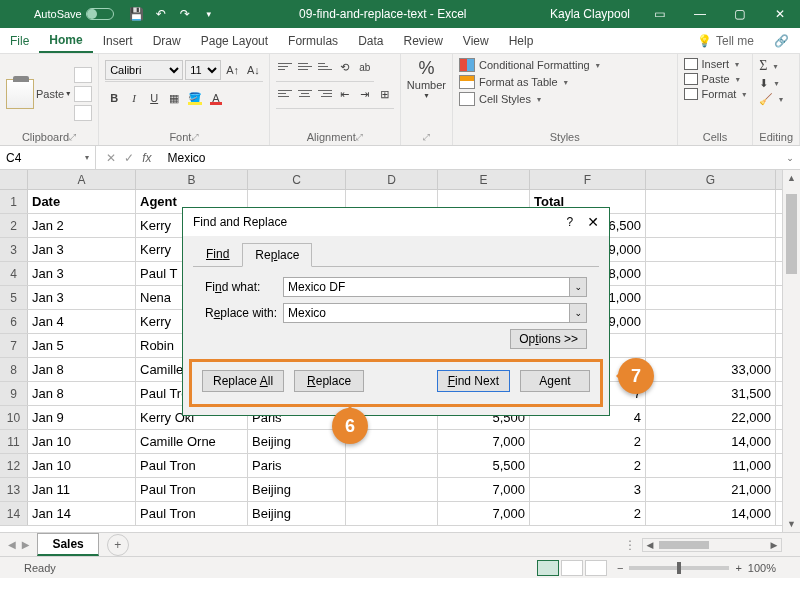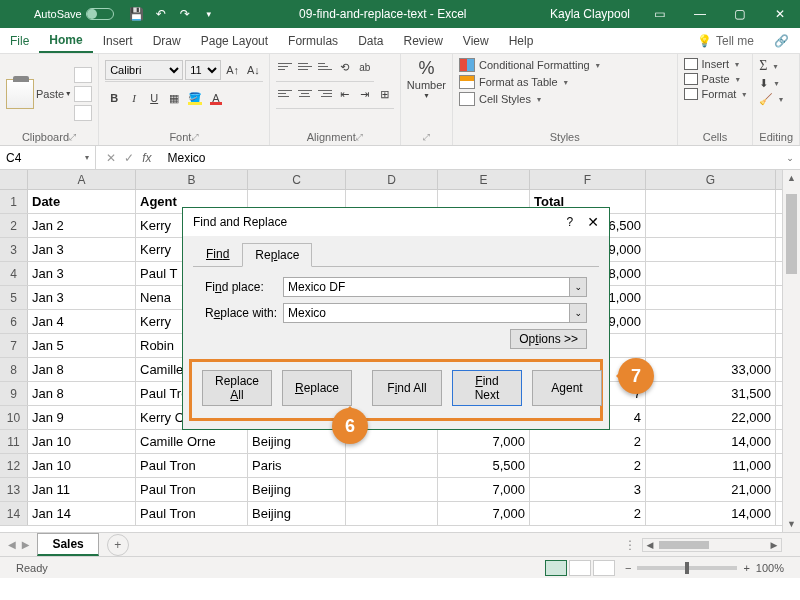--- a/index.html
+++ b/index.html
@@ -134,21 +134,21 @@
 .sheetnav { display: flex; gap: 6px; padding: 0 8px; color: #999; font-size: 10px; }
 .sheettab { padding: 3px 14px; background: #fff; border: 1px solid #aaa; border-bottom: 2px solid #217346; font-weight: 600; }
 .addsheet { width: 22px; height: 22px; border: 1px solid #ccc; border-radius: 50%; display: flex; align-items: center; justify-content: center; margin-left: 8px; color: #666; }
 .sheettabs .spacer { flex: 1; }
 .hscroll { width: 140px; height: 14px; background: #f3f2f1; border: 1px solid #d4d4d4; margin-right: 18px; position: relative; display: flex; align-items: center; }
 .hscroll .arr { width: 14px; text-align: center; font-size: 9px; color: #666; }
 .hscroll .track { flex: 1; position: relative; height: 100%; }
 .hscroll .thumb { position: absolute; left: 2px; top: 2px; bottom: 2px; width: 50px; background: #c1c1c1; }
 
 
-.status { height: 22px; background: #f3f2f1; border-top: 1px solid #d4d4d4; display: flex; align-items: center; font-size: 11px; color: #555; padding: 0 16px; }
+.status { height: 22px; background: #f3f2f1; border-top: 1px solid #d4d4d4; display: flex; align-items: center; font-size: 11px; color: #555; padding: 0 24px; }
 .status .spacer { flex: 1; }
 .viewbtns { display: flex; gap: 2px; margin-right: 10px; }
 .viewbtn { width: 22px; height: 16px; border: 1px solid #ccc; background: #fff; }
 .viewbtn.active { background: #d0e7dc; border-color: #217346; }
 .zoom { display: flex; align-items: center; gap: 6px; }
 .zslider { width: 100px; height: 4px; background: #ccc; position: relative; }
 .zslider .handle { position: absolute; top: -4px; left: 48px; width: 4px; height: 12px; background: #666; }
 
 
 .cA { width: 108px; } .cB { width: 112px; } .cC { width: 98px; } .cD { width: 92px; } .cE { width: 92px; } .cF { width: 116px; } .cG { width: 130px; }
@@ -548,40 +548,39 @@
     <span class="dtitle">Find and Replace</span>
     <span class="help">?</span>
     <span class="close">✕</span>
   </div>
   <div class="dtabs">
     <div class="dtab"><span>Fin</span><span class="mn">d</span></div>
     <div class="dtab active"><span>Re</span><span class="mn">p</span><span>lace</span></div>
   </div>
   <div class="dbody">
     <div class="drow">
-      <label><span>Fi</span><span class="mn">n</span><span>d place:</span></label>
+      <label><span>Fi</span><span class="mn">n</span><span>d what:</span></label>
       <div class="dinput">
           <span>Mexico DF</span>
           <span class="dd3">⌄</span>
         </div>
     </div>
     <div class="drow">
       <label><span>R</span><span class="mn">e</span><span>place with:</span></label>
       <div class="dinput">
           <span>Mexico</span>
           <span class="dd3">⌄</span>
         </div>
     </div>
     <div class="options"><button><span>Op</span><span class="mn">t</span><span>ions &gt;&gt;</span></button></div>
   </div>
   <div class="dactions">
     <button><span>Replace </span><span class="mn">A</span><span>ll</span></button>
     <button><span class="mn">R</span><span>eplace</span></button>
     <div class="gap"></div>
-    <button><span>F</span><span class="mn">i</span><span>nd All</span></button>
     <button class="primary"><span class="mn">F</span><span>ind Next</span></button>
     <button>Agent</button>
   </div>
 </div>
 
 <div class="callout tail" style="top:408px; left:332px;">6</div>
 <div class="callout tail-left" style="top:358px; left:618px;">7</div>
 
 <div class="sheettabs">
   <div class="sheetnav">

